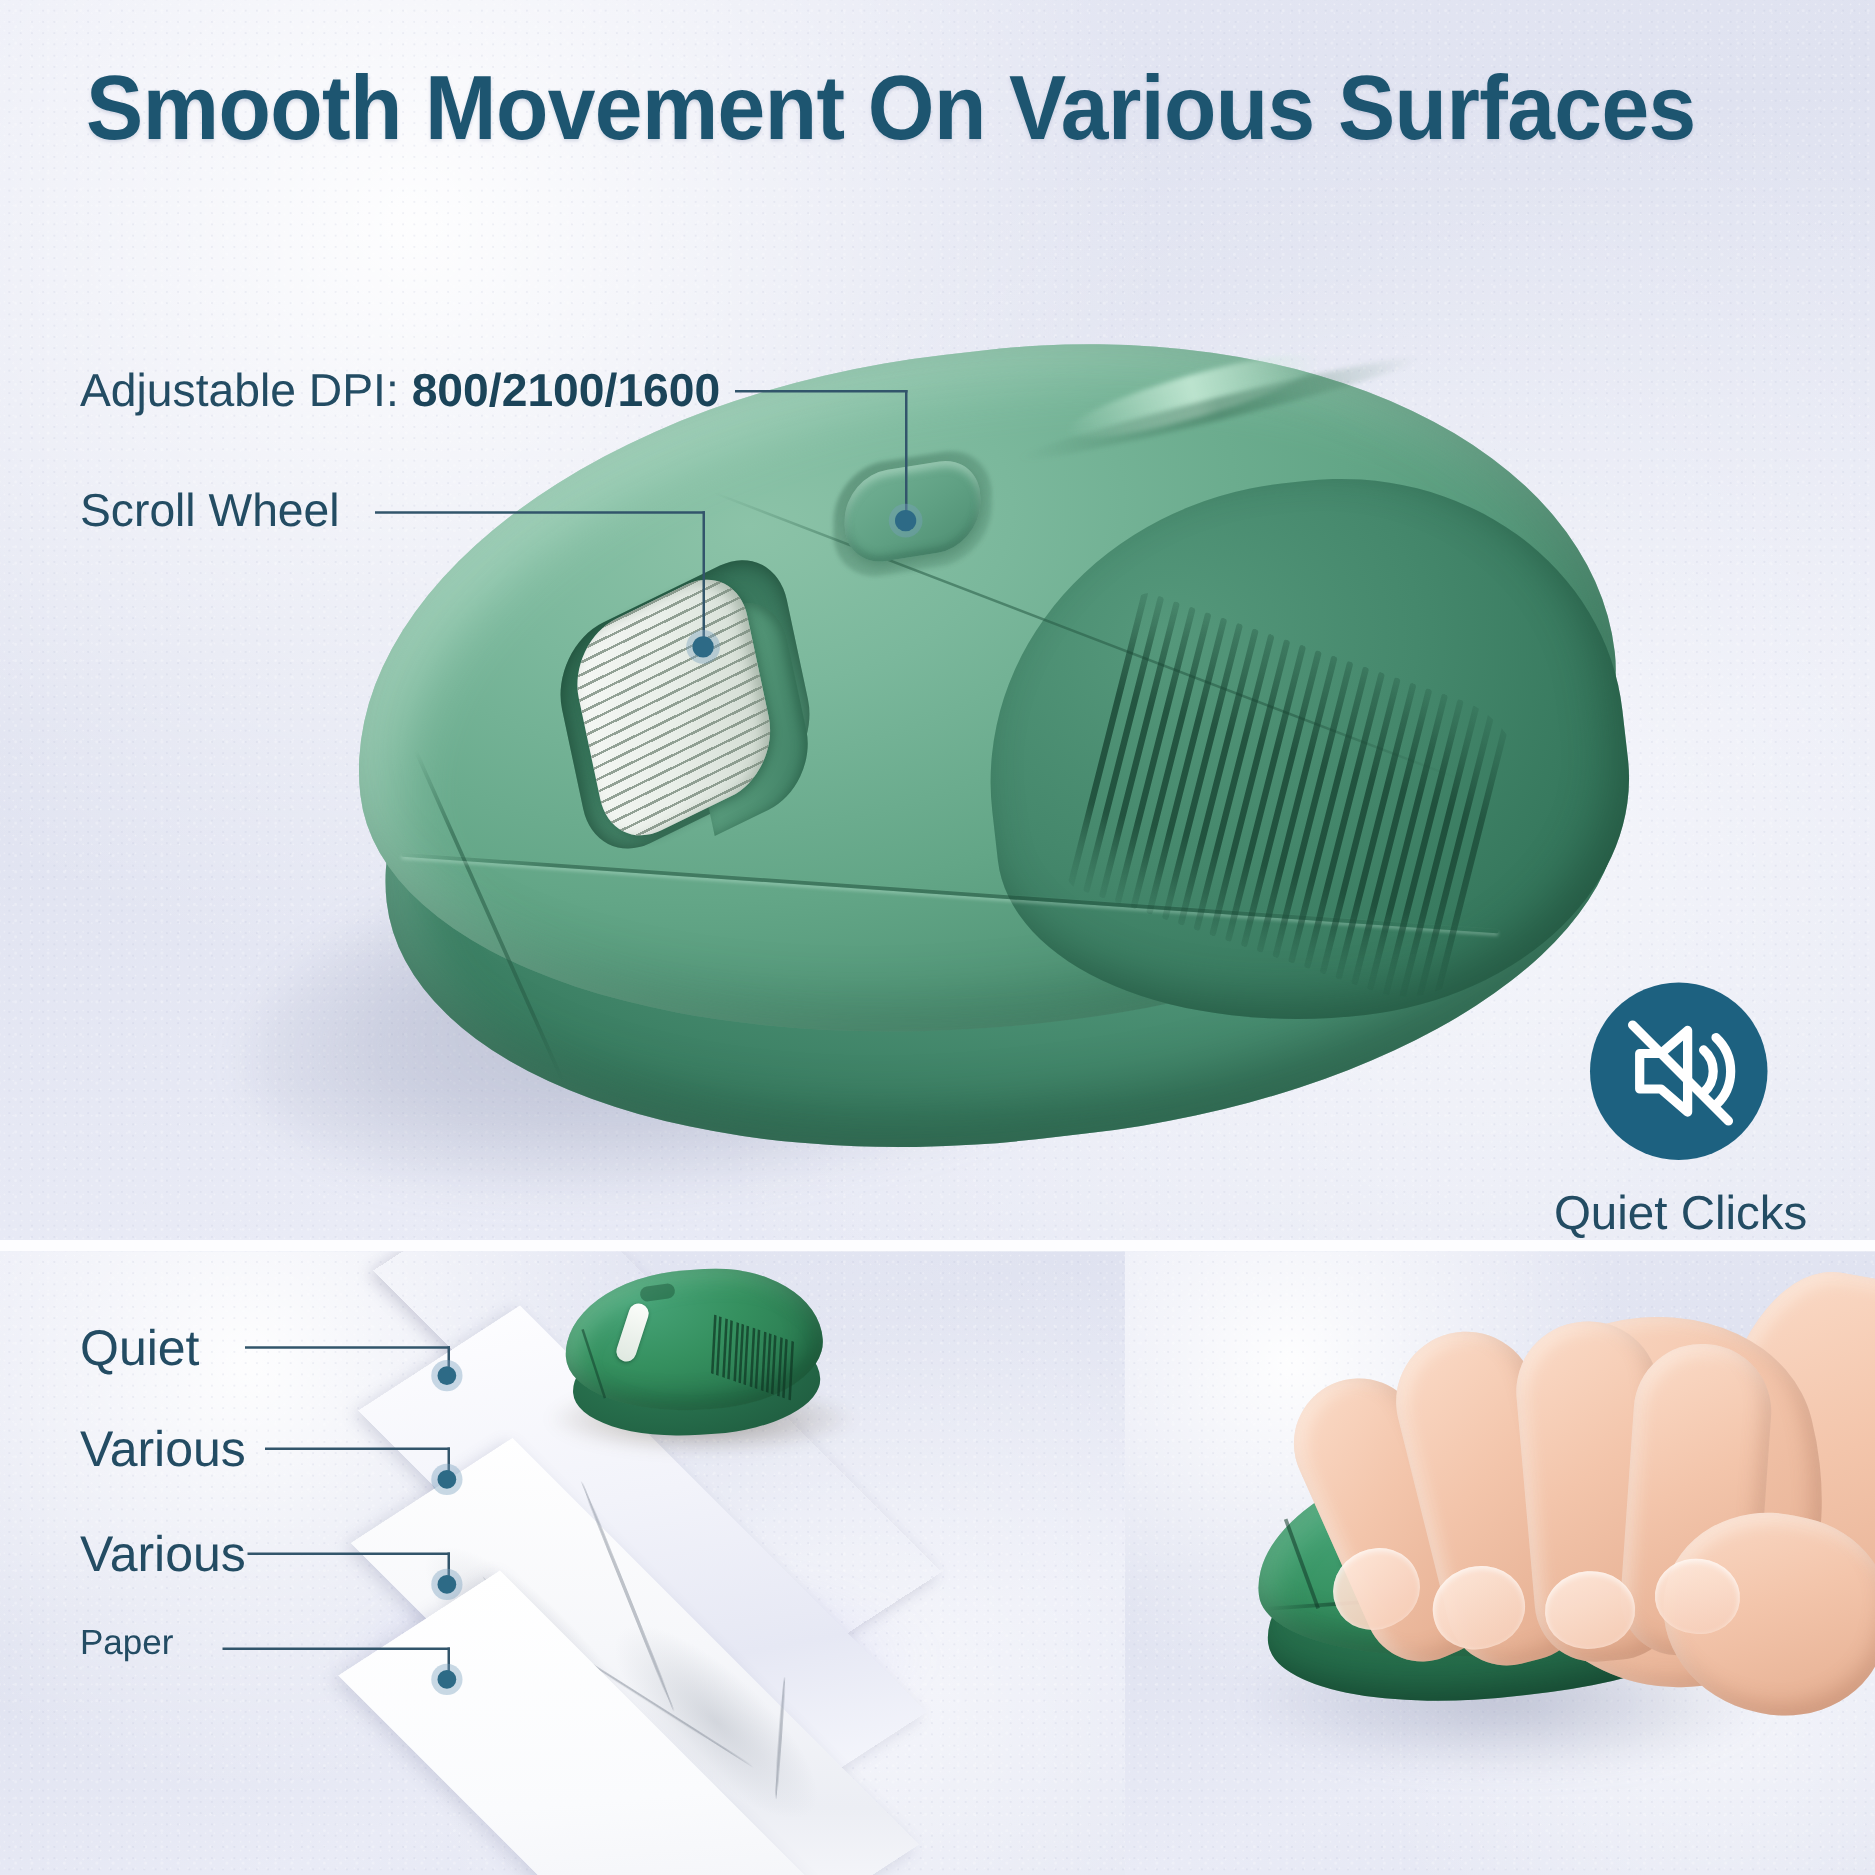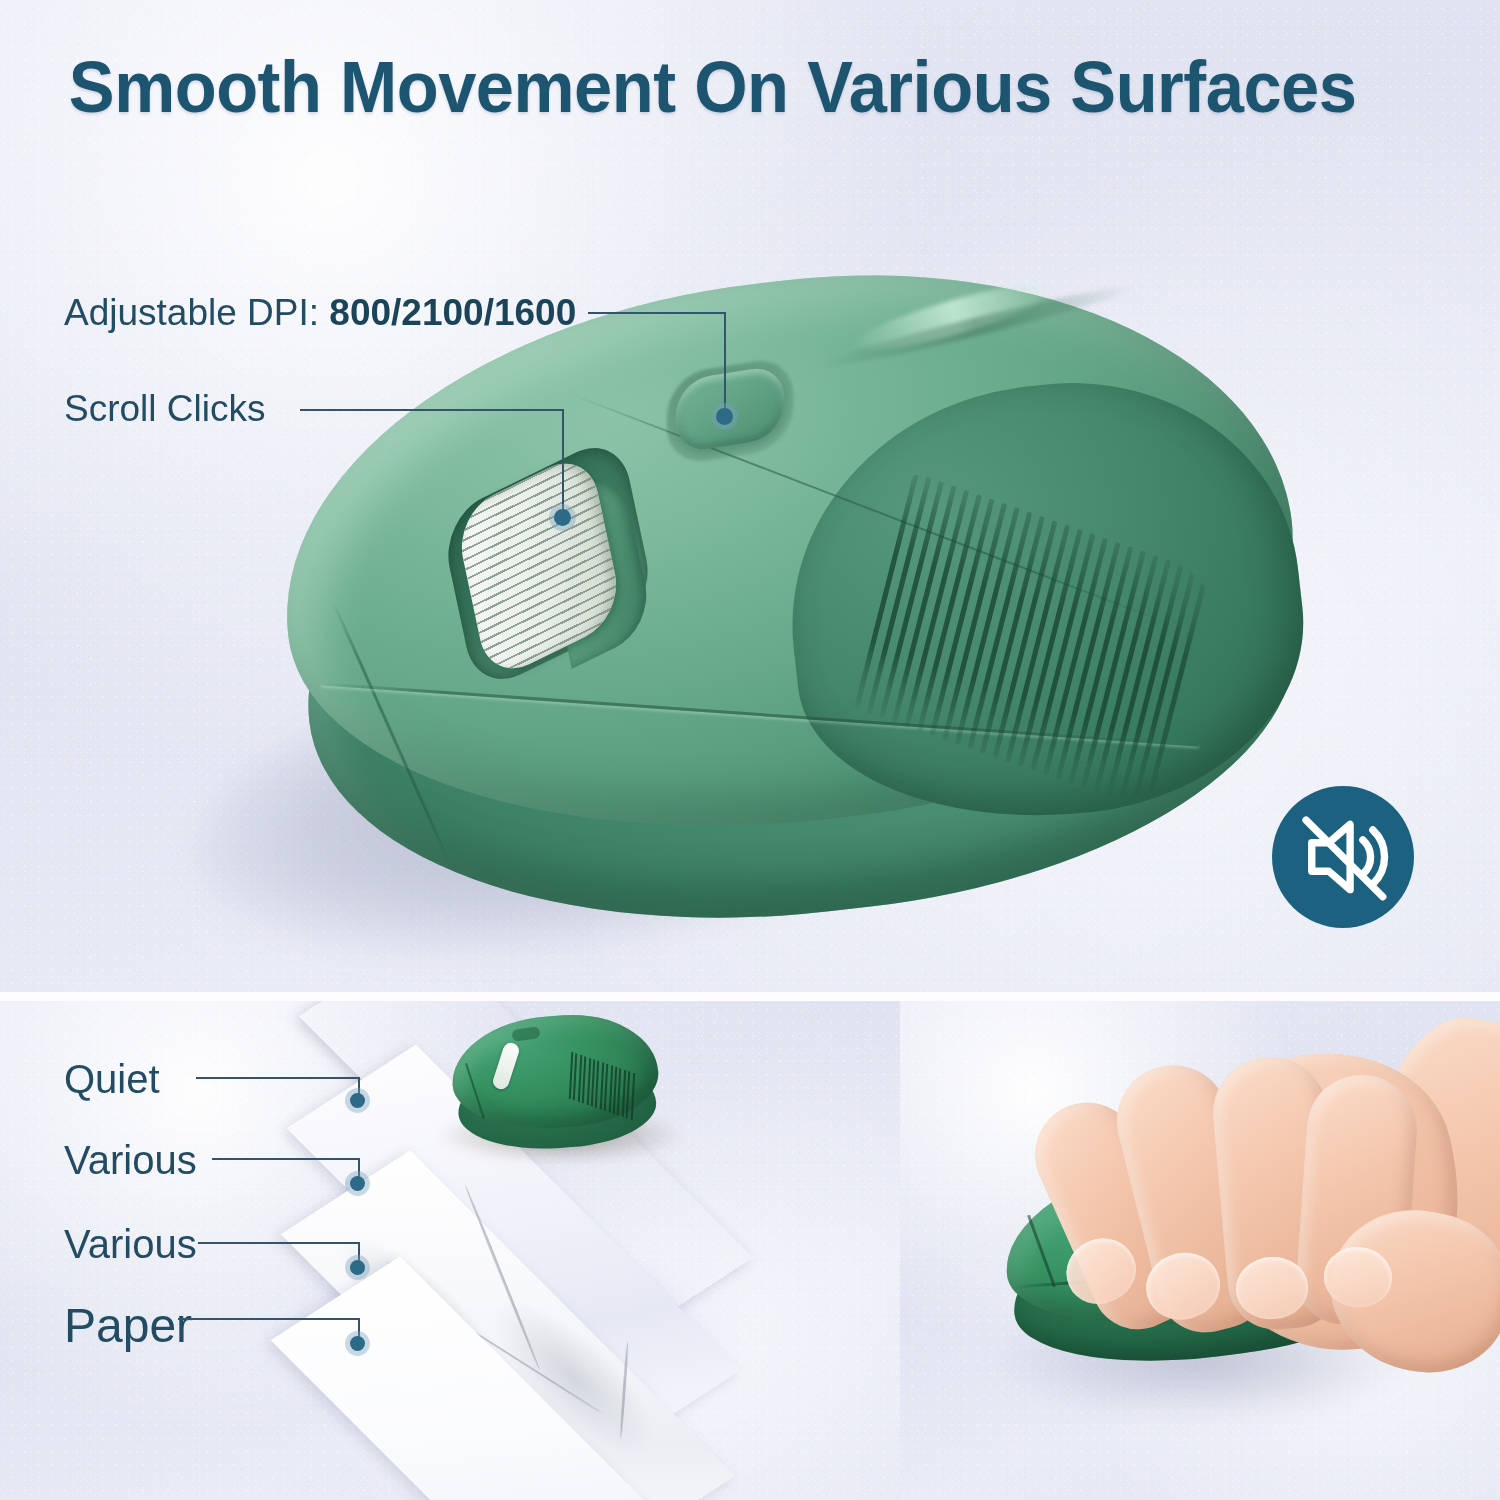--- a/index.html
+++ b/index.html
@@ -349,38 +349,39 @@
 
     <div class="callout c-dpi">
       <span>Adjustable DPI: </span><span class="bold">800/2100/1600</span>
     </div>
     <div class="lead">
       <div class="h" style="left:588px;top:312px;width:138px;"></div>
       <div class="v" style="left:724px;top:312px;height:104px;"></div>
     </div>
     <div class="dot" style="left:716px;top:408px;"></div>
 
-    <div class="callout c-scroll">Scroll Clicks</div>
+    <div class="callout c-scroll">Scroll Wheel</div>
     <div class="lead">
       <div class="h" style="left:300px;top:409px;width:264px;"></div>
       <div class="v" style="left:562px;top:409px;height:108px;"></div>
     </div>
     <div class="dot" style="left:554px;top:509px;"></div>
 
     <div class="quiet">
       <div class="quiet-circle"></div>
       <svg viewBox="0 0 100 100" width="142" height="142" style="position:absolute;left:0;top:0;">
         <g fill="none" stroke="#ffffff" stroke-width="5.2" stroke-linecap="round" stroke-linejoin="round">
           <path d="M28 40 H40 L55 27 V73 L40 60 H28 Z" fill="none"></path>
           <path d="M64 38 a16 16 0 0 1 0 24"></path>
           <path d="M71 31 a26 26 0 0 1 0 38"></path>
           <line x1="24" y1="24" x2="78" y2="78"></line>
         </g>
       </svg>
     </div>
+    <div class="quiet-label">Quiet Clicks</div>
   </div>
 
   <div class="divider"></div>
 
   <div class="panel-bottom">
 
     <div class="pb-left">
       <div class="bg-tex"></div>
       <div class="plate-glow"></div>
 
@@ -491,20 +492,20 @@
   </div>
   <div class="dot" style="left:350px;top:1176px;width:15px;height:15px;"></div>
 
   <div class="callout" style="left:64px;top:1222px;font-size:40px;">Various</div>
   <div class="lead">
     <div class="h" style="left:198px;top:1242px;width:162px;"></div>
     <div class="v" style="left:358px;top:1242px;height:26px;"></div>
   </div>
   <div class="dot" style="left:350px;top:1260px;width:15px;height:15px;"></div>
 
-  <div class="callout" style="left:64px;top:1298px;font-size:48px;text-align:right;">Paper</div>
+  <div class="callout" style="left:64px;top:1298px;font-size:28px;text-align:right;">Paper</div>
   <div class="lead">
     <div class="h" style="left:178px;top:1318px;width:182px;"></div>
     <div class="v" style="left:358px;top:1318px;height:26px;"></div>
   </div>
   <div class="dot" style="left:350px;top:1336px;width:15px;height:15px;"></div>
 
 </div>
 
 </body></html>

